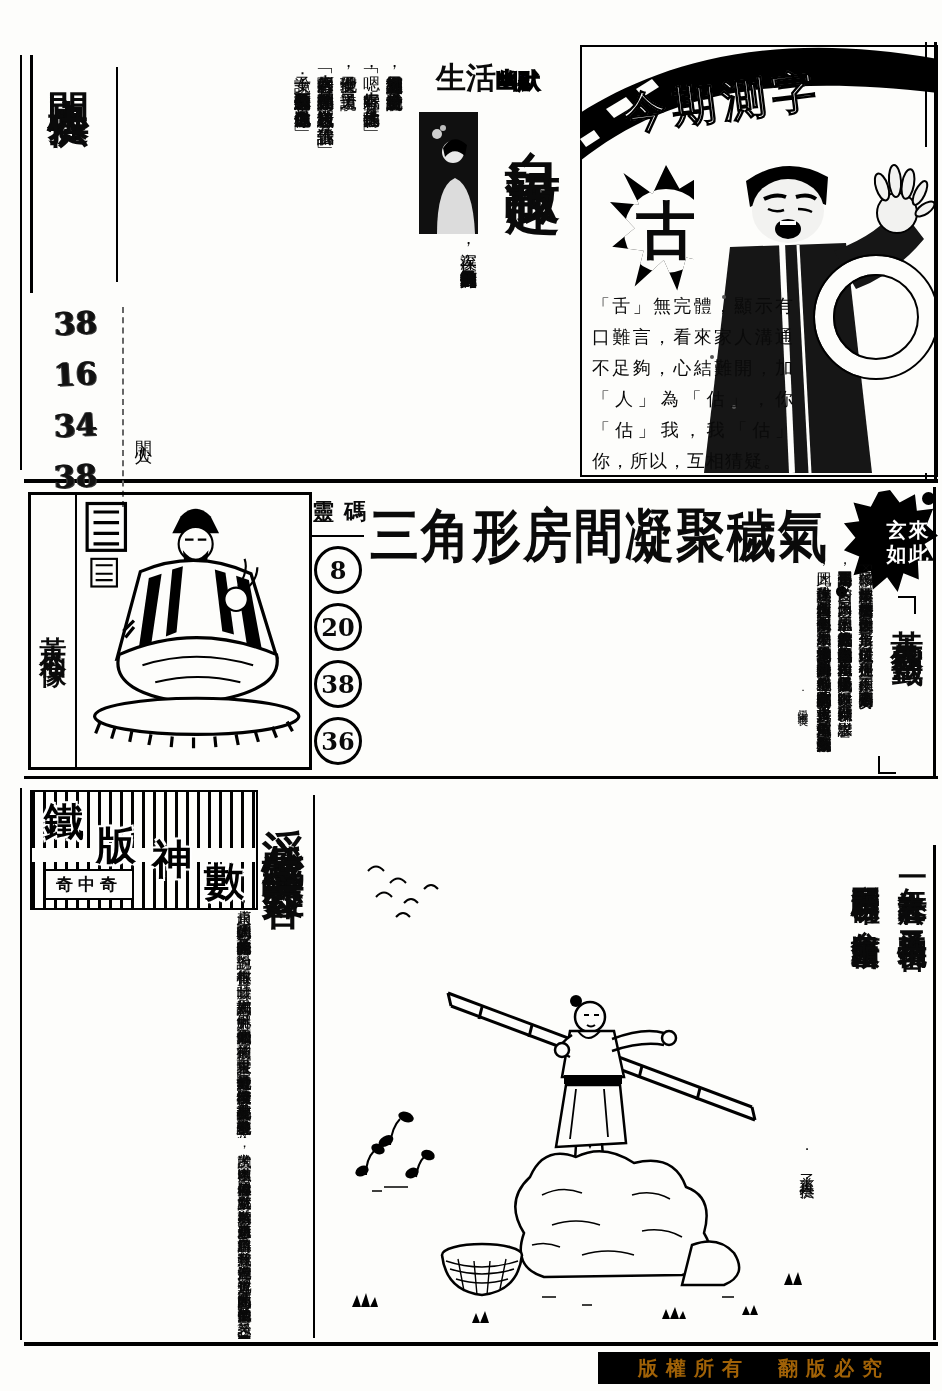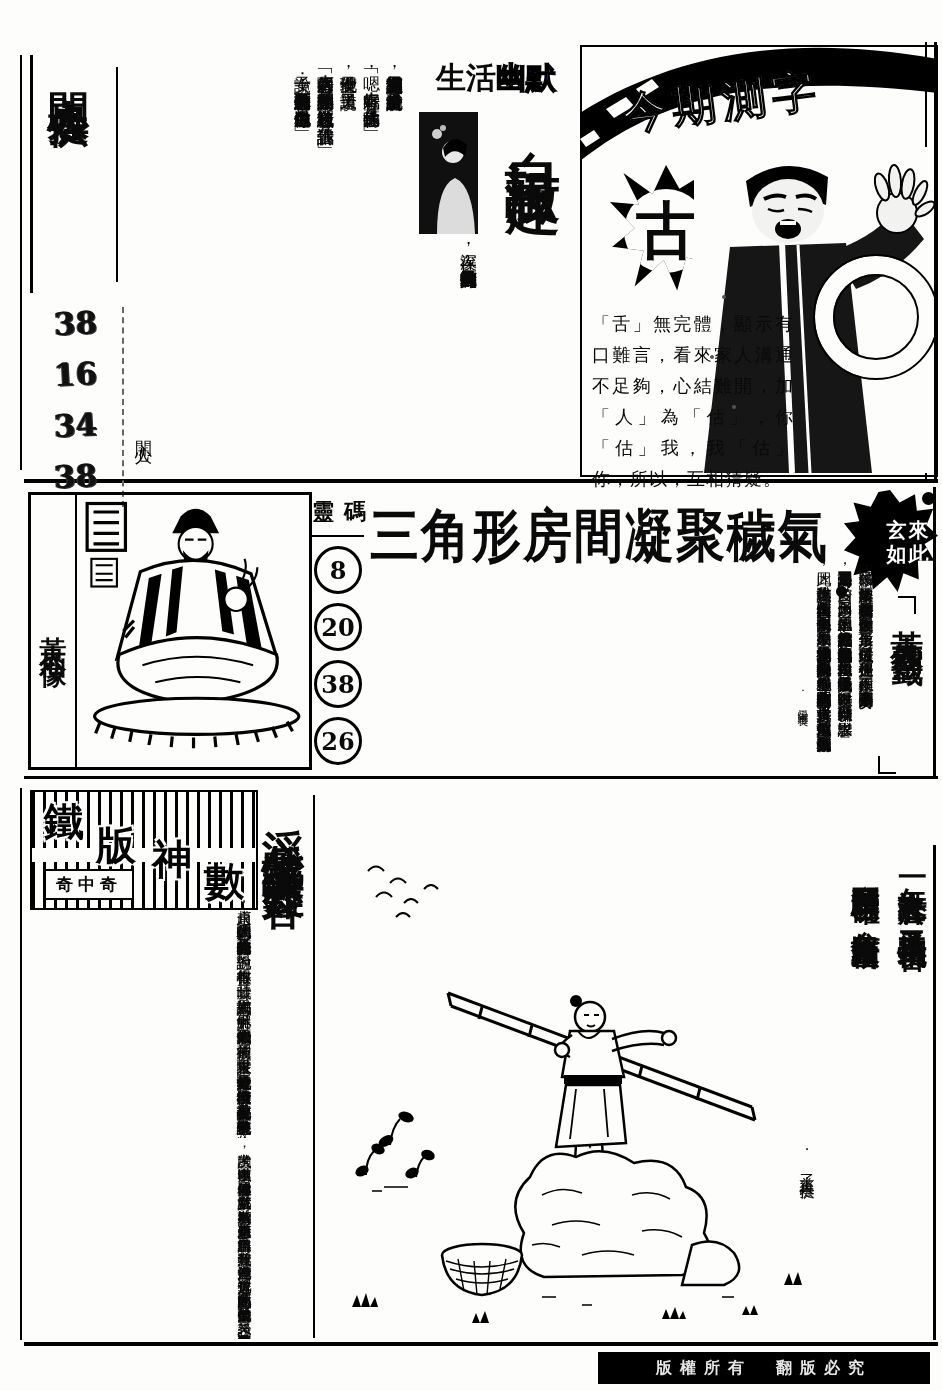--- a/index.html
+++ b/index.html
@@ -11,21 +11,21 @@
   p{margin:0;}
   
   .happy-title{font-size:41px;font-weight:900;letter-spacing:4px;line-height:1.1;
                font-family:"Liberation Sans","DejaVu Sans",sans-serif;}
   .happy-num{font-size:31px;font-weight:bold;margin-bottom:15px;
              font-family:"DejaVu Serif",serif;transform:rotate(-3deg);
              text-shadow:1px 1px 0 #333,-1px 0 0 #444;color:#111;}
   .happy-sig{font-size:17px;letter-spacing:4px;}
   
   .humor-label-b{font-size:30px;font-weight:900;}
-  .humor-label-l{font-size:30px;font-weight:900;color:#6d28d9;-webkit-text-stroke:1.5px #000;}
+  .humor-label-l{font-size:22px;font-weight:900;color:#6d28d9;-webkit-text-stroke:1.5px #000;}
   .humor-headline{font-size:55px;font-weight:900;line-height:66px;letter-spacing:10px;}
   .humor-text{font-size:17px;line-height:23px;text-align:justify;}
   
   .fortune-box{border:2px solid #000;}
   .fortune-title{font-size:44px;font-weight:900;letter-spacing:6px;color:#fff;
                  -webkit-text-stroke:1px #000;transform:rotate(-7deg);white-space:nowrap;}
   .fortune-author{font-size:13px;font-weight:bold;}
   .splash{background:#000;
     clip-path:polygon(50% 0,62% 18%,85% 6%,80% 30%,100% 40%,78% 52%,95% 75%,68% 70%,60% 95%,48% 72%,22% 92%,30% 65%,2% 62%,22% 48%,0 28%,26% 30%,12% 6%,38% 22%);}
   .splash-core{position:absolute;left:14px;top:24px;width:84px;height:84px;border-radius:50%;background:#fdfdfb;}
@@ -59,22 +59,22 @@
     text-shadow:0 0 2px #fff,0 0 4px #fff,2px 2px 0 #fff,-2px -2px 0 #fff,2px -2px 0 #fff,-2px 2px 0 #fff;}
   .qzq{position:absolute;left:12px;bottom:8px;background:#fdfdfb;border:2px solid #000;
        padding:2px 10px;font-size:17px;font-weight:bold;letter-spacing:5px;}
   .story-title{font-size:42px;font-weight:900;line-height:58px;letter-spacing:8px;}
   .story-text{font-size:15px;line-height:20.5px;text-align:justify;}
   .story-text2{font-size:14px;line-height:19px;text-align:justify;}
   .poem{font-size:29px;font-weight:bold;}
   .poem div{line-height:47px;letter-spacing:2px;}
   .provider{font-size:15px;letter-spacing:2px;}
   
-  .foot-bar{background:#000;color:#e5e5e5;display:flex;align-items:center;justify-content:center;
-            font-size:16px;font-weight:900;letter-spacing:8px;
+  .foot-bar{background:#000;color:#a16207;display:flex;align-items:center;justify-content:center;
+            font-size:20px;font-weight:900;letter-spacing:8px;
             font-family:"Liberation Sans","DejaVu Sans",sans-serif;}
   .dash-v{border-left:2px dashed #666;}
 </style>
 </head>
 <body>
 
 <div id="page">
 
   <div class="abs line" style="left:20px;top:55px;width:2px;height:415px;"></div>
   <div class="abs line" style="left:925px;top:42px;width:2px;height:438px;"></div>
@@ -162,21 +162,21 @@
       <ellipse cx="214" cy="37" rx="6" ry="15" fill="#f2f2f0" stroke="#000" stroke-width="2" transform="rotate(10 214 37)"></ellipse>
       <ellipse cx="226" cy="46" rx="5" ry="13" fill="#f2f2f0" stroke="#000" stroke-width="2" transform="rotate(26 226 46)"></ellipse>
       <ellipse cx="231" cy="62" rx="5" ry="11" fill="#f2f2f0" stroke="#000" stroke-width="2" transform="rotate(55 231 62)"></ellipse>
       <circle cx="182" cy="170" r="52" fill="none" stroke="#fdfdfb" stroke-width="18"></circle>
       <circle cx="182" cy="170" r="62" fill="none" stroke="#000" stroke-width="2"></circle>
       <circle cx="182" cy="170" r="42" fill="none" stroke="#000" stroke-width="2"></circle>
       <circle cx="30" cy="150" r="2" fill="#555"></circle>
         <circle cx="18" cy="210" r="2" fill="#555"></circle>
       <circle cx="40" cy="260" r="2" fill="#555"></circle>
     </svg>
-    <p class="abs fortune-reading" style="left:10px;top:262px;width:202px;">「舌」無完體，顯示有口難言，看來家人溝通不足夠，心結難開，加「人」為「估」，你「估」我，我「估」你，所以，互相猜疑。</p>
+    <p class="abs fortune-reading" style="left:10px;top:244px;width:202px;">「舌」無完體，顯示有口難言，看來家人溝通不足夠，心結難開，加「人」為「估」，你「估」我，我「估」你，所以，互相猜疑。</p>
   </div>
 
   <div class="abs wts-box" style="left:28px;top:492px;width:278px;height:272px;">
     <div class="v wts-label">黃大仙像</div>
     <svg width="230" height="266" viewBox="0 0 215 250" style="flex:1;">
       <rect x="8" y="8" width="36" height="44" fill="none" stroke="#000" stroke-width="3"></rect>
       <path d="M14,16 h24 M14,26 h24 M14,36 h24 M14,46 h24" stroke="#000" stroke-width="3"></path>
       <rect x="12" y="60" width="24" height="26" fill="none" stroke="#000" stroke-width="2"></rect>
       <path d="M16,66 h16 M16,74 h16 M16,80 h16" stroke="#000" stroke-width="2"></path>
       <path d="M96,20 q14,-14 28,0 l8,16 h-44 Z" fill="#000"></path>
@@ -198,21 +198,21 @@
         <path d="M20,214 l-4,10 M34,219 l-3,10 M50,222 l-2,10 M68,225 l-2,10 M88,227 l-1,10 M108,228 l0,10 M128,227 l1,10 M148,225 l2,10 M166,222 l3,10 M182,218 l4,10 M196,213 l5,9"></path>
       </g>
     </svg>
   </div>
 
   <div class="abs" style="left:312px;top:497px;width:52px;">
     <div class="lingma-header">靈碼</div>
     <div class="ball">8</div>
     <div class="ball">20</div>
     <div class="ball">38</div>
-    <div class="ball">26</div>
+    <div class="ball">36</div>
   </div>
 
   <div class="abs mid-headline" style="left:370px;top:498px;">三角形房間凝聚穢氣</div>
 
   <div class="abs badge" style="left:842px;top:490px;">
     <div>玄來</div>
     <div>如此</div>
   </div>
   <div class="abs" style="left:922px;top:492px;width:13px;height:13px;border-radius:50%;background:#000;"></div>
   <div class="abs" style="left:836px;top:586px;width:11px;height:11px;border-radius:50%;background:#000;"></div>

